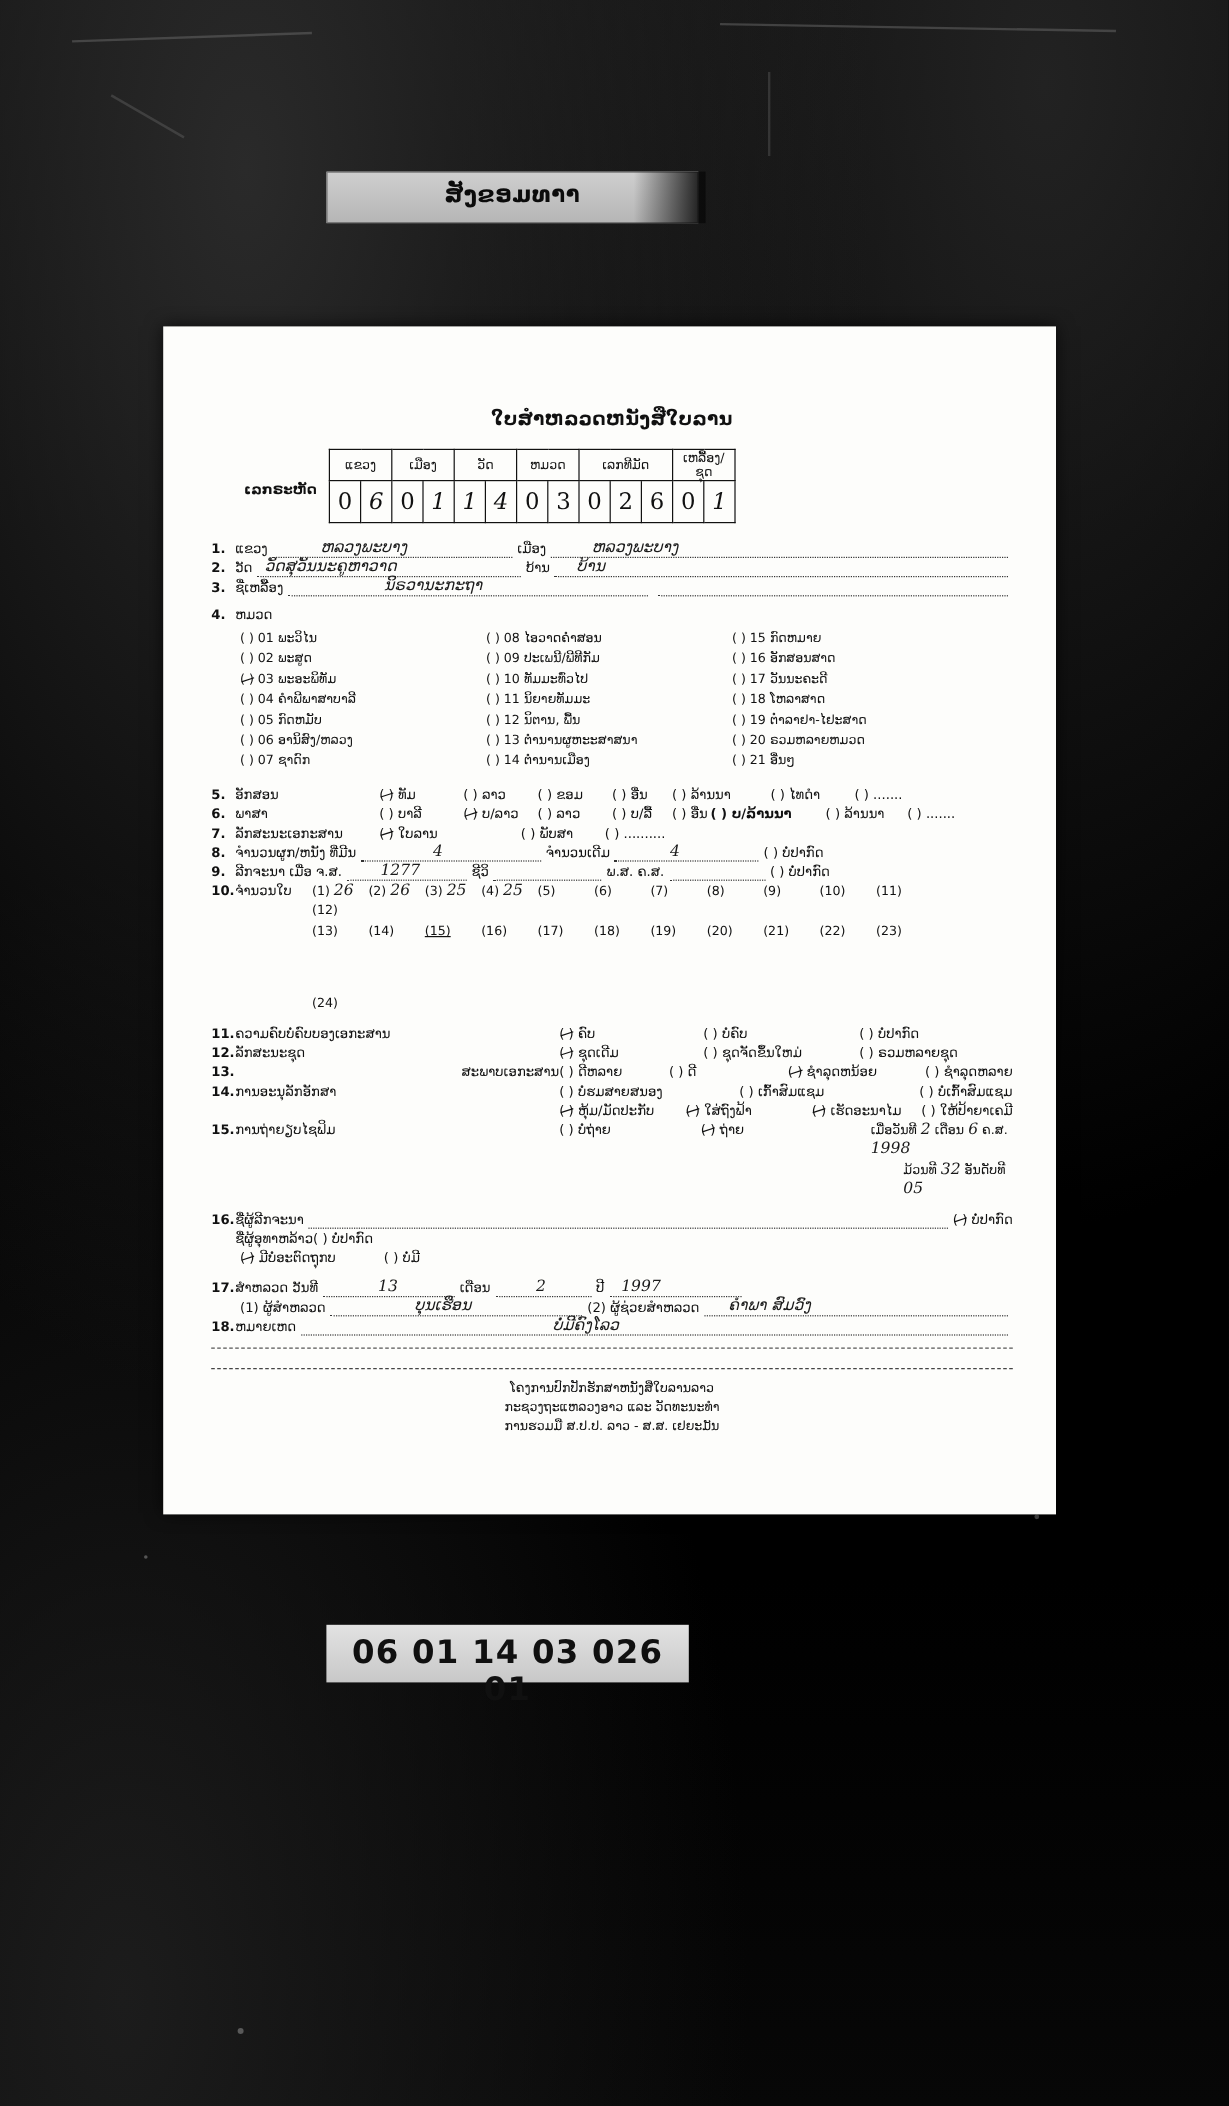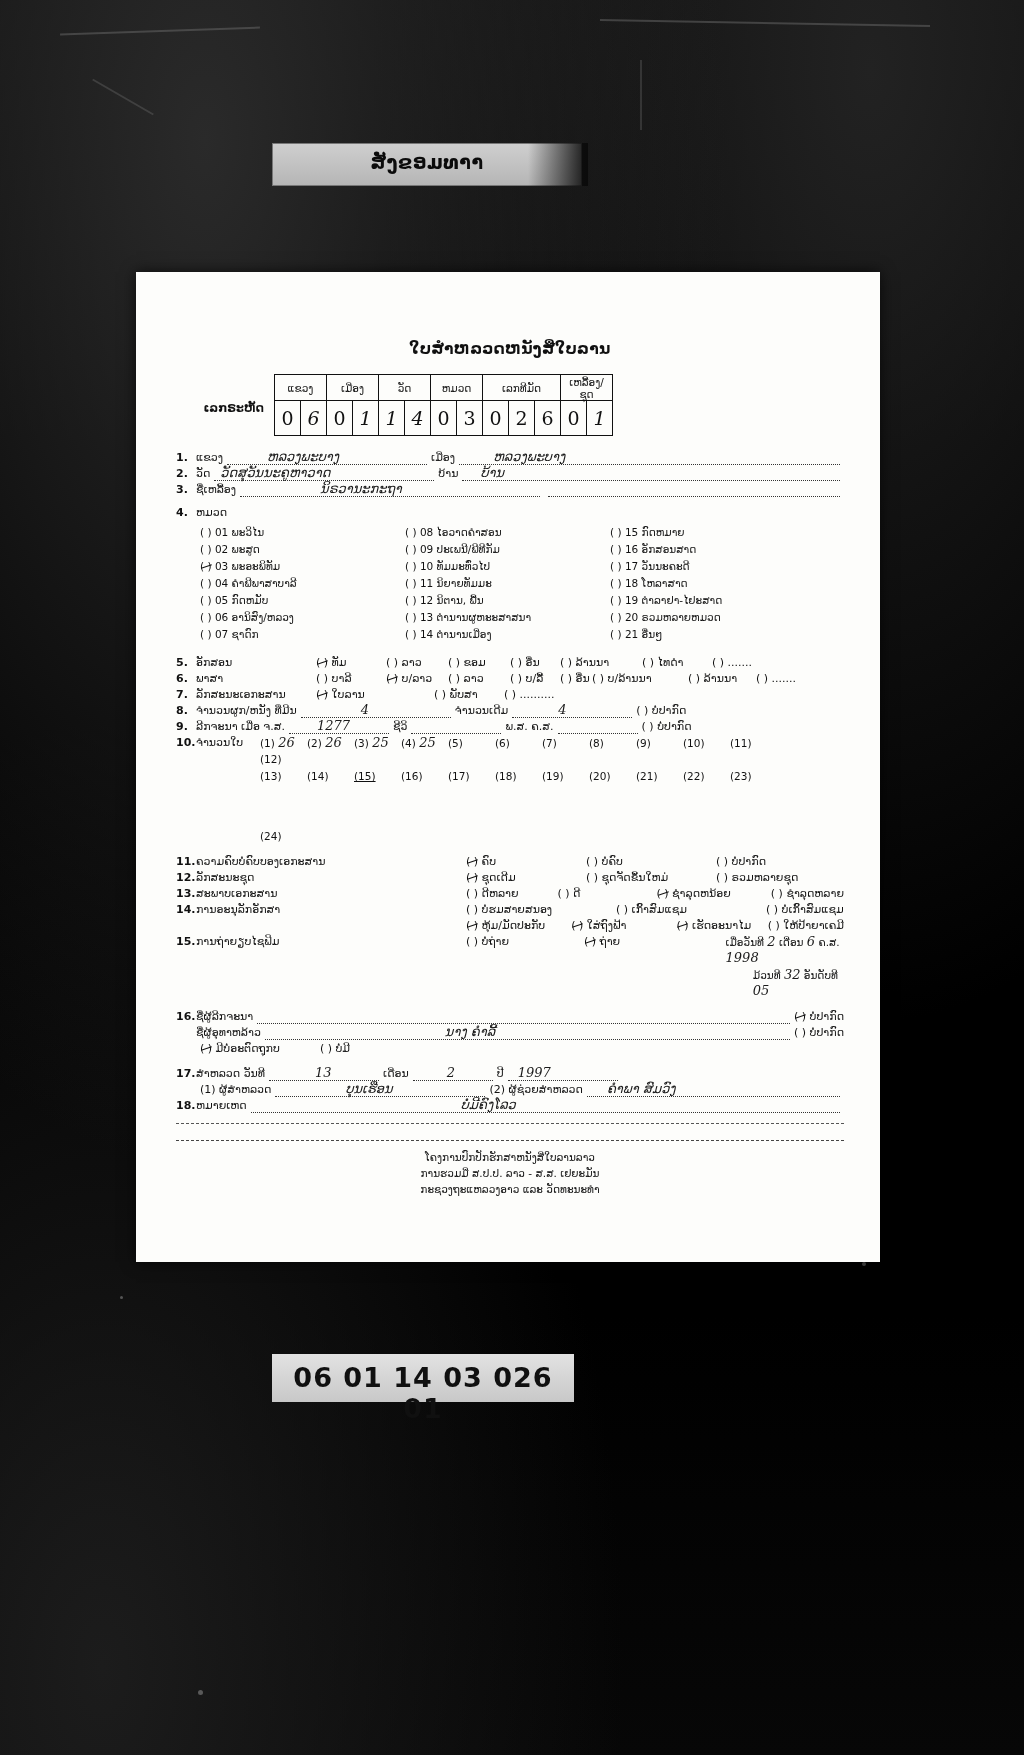--- a/index.html
+++ b/index.html
@@ -263,21 +263,21 @@
     </div>
 
     <div class="row tight">
       <div class="no">6.</div>
       <div class="lbl" style="width:120px;">ພາສາ</div>
       <div class="opt" style="width:70px;">( ) <span>ບາລີ</span></div>
       <div class="opt" style="width:62px;"><span class="sel">( )</span> <span>ບ/ລາວ</span></div>
       <div class="opt" style="width:62px;">( ) <span>ລາວ</span></div>
       <div class="opt" style="width:50px;">( ) <span>ບ/ລື້</span></div>
       <div class="opt" style="width:32px;">( ) <span>ອື່ນ</span></div>
-      <div class="opt" style="width:96px;">( ) <span>ບ/ລ້ານນາ</span></div>
+      <div class="opt" style="width:96px;font-weight:bold;">( ) <span>ບ/ລ້ານນາ</span></div>
       <div class="opt" style="width:68px;">( ) <span>ລ້ານນາ</span></div>
       <div class="opt">( ) .......</div>
     </div>
 
     <div class="row tight">
       <div class="no">7.</div>
       <div class="lbl" style="width:120px;">ລັກສະນະເອກະສານ</div>
       <div class="opt" style="width:70px;"><span class="sel">( )</span> <span>ໃບລານ</span></div>
       <div class="opt" style="width:70px;margin-left:48px;">( ) <span>ພັບສາ</span></div>
       <div class="opt">( ) ..........</div>
@@ -357,21 +357,21 @@
     <div class="row tight">
       <div class="no">12.</div>
       <div class="lbl" style="width:270px;">ລັກສະນະຊຸດ</div>
       <div class="opt" style="width:120px;"><span class="sel">( )</span> <span>ຊຸດເດີມ</span></div>
       <div class="opt" style="width:130px;">( ) <span>ຊຸດຈັດຂຶ້ນໃຫມ່</span></div>
       <div class="opt">( ) <span>ຣວມຫລາຍຊຸດ</span></div>
     </div>
 
     <div class="row tight">
       <div class="no">13.</div>
-      <div class="lbl" style="width:270px;">ສະພາບເອກະສານ</div>
+      <div class="lbl" style="width:270px;text-align:right;">ສະພາບເອກະສານ</div>
       <div class="opt" style="width:120px;">( ) <span>ດີຫລາຍ</span></div>
       <div class="opt" style="width:130px;">( ) <span>ດີ</span></div>
       <div class="opt" style="width:150px;"><span class="sel">( )</span> <span>ຊຳລຸດຫນ້ອຍ</span></div>
       <div class="opt">( ) <span>ຊຳລຸດຫລາຍ</span></div>
     </div>
 
     <div class="row tight">
       <div class="no">14.</div>
       <div class="lbl" style="width:270px;">ການອະນຸລັກອັກສາ</div>
       <div class="opt" style="width:150px;">( ) <span>ບໍ່ຮມສາຍສນອງ</span></div>
@@ -415,23 +415,20 @@
 
     <div class="row" style="margin-top:10px;">
       <div class="no">16.</div>
       <div class="lbl">ຊື່ຜູ້ລີກຈະນາ</div>
       <div class="dots"></div>
       <div class="opt"><span class="sel">( )</span> ບໍ່ປາກົດ</div>
     </div>
     <div class="row tight">
       <div class="no"></div>
       <div class="lbl">ຊື່ຜູ້ອຸທາຫລ້າວ</div>
-      <div class="dots">
-        <span class="hw" style="left:180px;">ນາງ ຄຳລີ້</span>
-      </div>
       <div class="opt">( ) ບໍ່ປາກົດ</div>
     </div>
     <div class="row tight indent">
       <div class="opt"><span class="sel">( )</span> ມີບໍ່ອະຕົດຖຸກບ</div>
       <div style="width:40px;"></div>
       <div class="opt">( ) ບໍ່ມີ</div>
     </div>
 
     <div class="row" style="margin-top:10px;">
       <div class="no">17.</div>
@@ -465,18 +462,18 @@
       <div class="lbl">ຫມາຍເຫດ</div>
       <div class="dots">
         <span class="hw" style="left:210px;">ບໍ່ມີຄົງໂລວ</span>
       </div>
     </div>
 
     <div class="sep"></div>
 
     <div class="footer">
       <div>ໂຄງການປົກປັກຮັກສາຫນັງສືໃບລານລາວ</div>
+      <div>ກະຊວງຖະແຫລວງອາວ ແລະ ວັດທະນະທຳ</div>
       <div>ການຮວມມື ສ.ປ.ປ. ລາວ - ສ.ສ. ເຢຍະມັນ</div>
-      <div>ກະຊວງຖະແຫລວງອາວ ແລະ ວັດທະນະທຳ</div>
     </div>
 
   </div>
 </div>
 
 </body></html>

